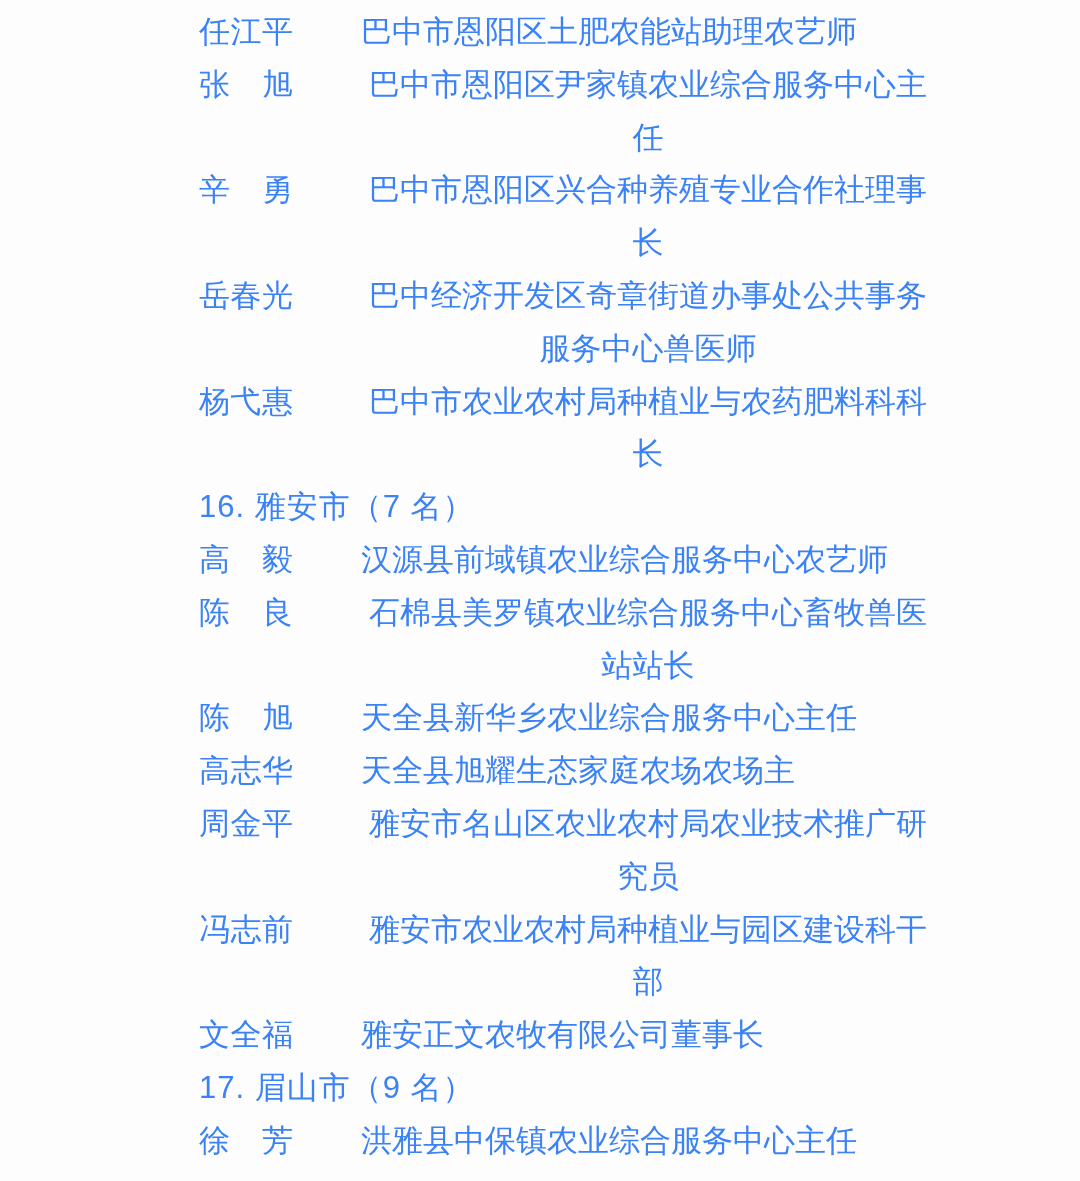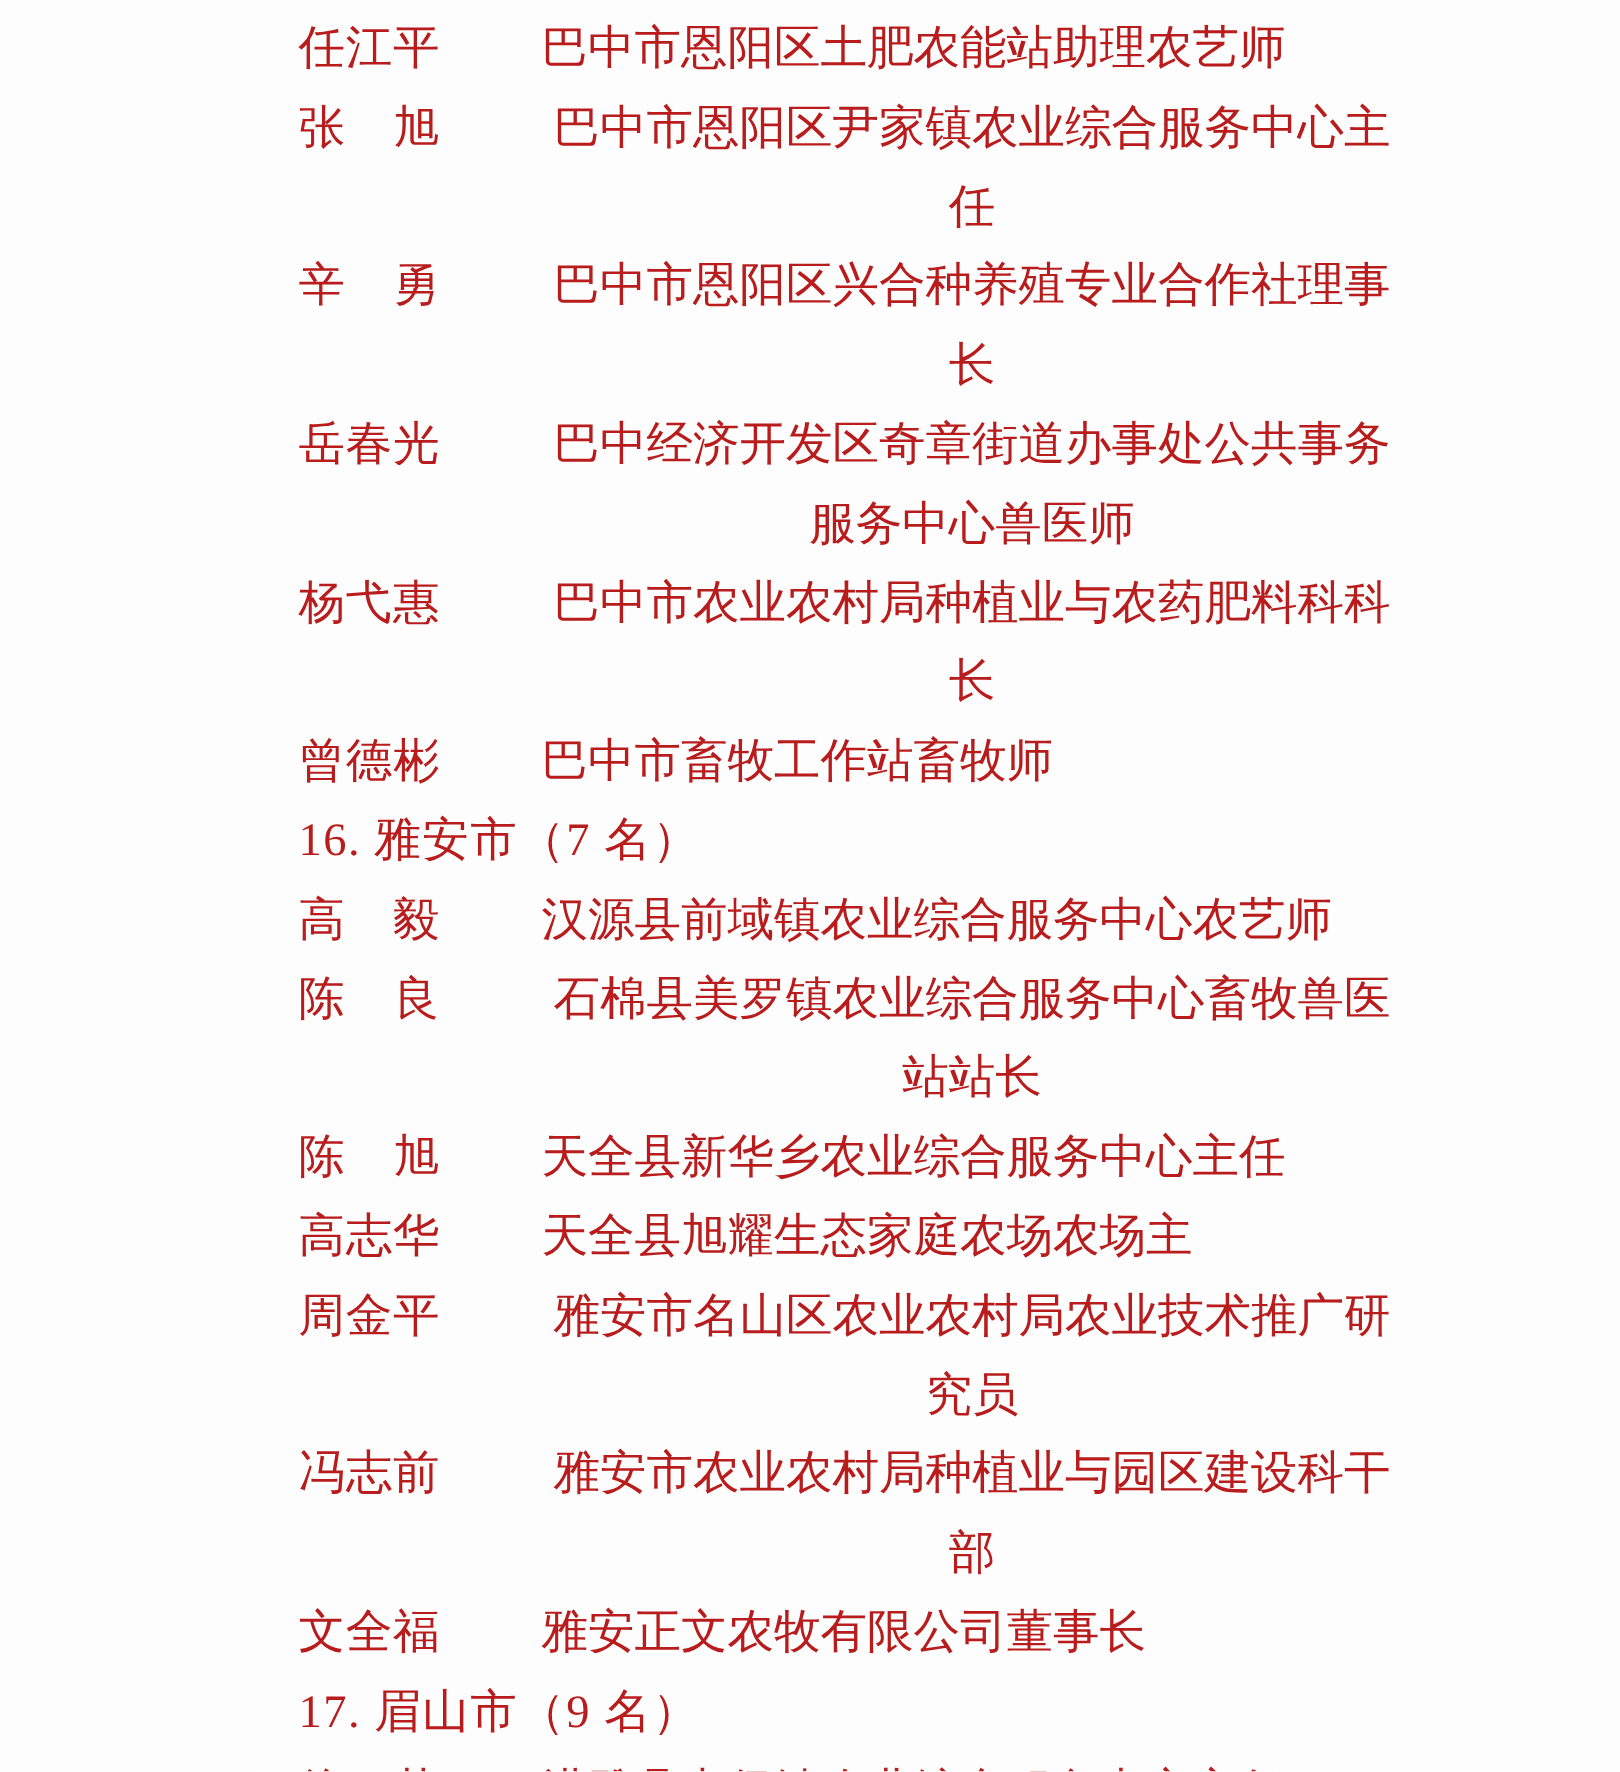--- a/index.html
+++ b/index.html
@@ -3,22 +3,22 @@
 <meta charset="utf-8">
 <style>
   * { margin: 0; padding: 0; box-sizing: border-box; }
   html, body { background: #ffffff; }
   .page {
     position: relative;
     width: 1080px;
     height: 1181px;
     background: #fdfdfd;
     overflow: hidden;
-    font-family: Liberation Serif, serif;
-    color: #b91c1c;
+    font-family: Liberation Sans, sans-serif;
+    color: #3b82f6;
   }
   .doc {
     padding: 6px 0 0 199px;
     font-size: 31px;
     line-height: 52.8px;
     font-weight: 500;
   }
   .row {
     display: flex;
     align-items: flex-start;
@@ -63,24 +63,20 @@
     <div class="row entry">
       <span class="name">岳春光</span>
       <span class="title">巴中经济开发区奇章街道办事处公共事务服务中心兽医师</span>
     </div>
 
     <div class="row entry">
       <span class="name">杨弋惠</span>
       <span class="title">巴中市农业农村局种植业与农药肥料科科长</span>
     </div>
 
-    <div class="row entry">
-      <span class="name">曾德彬</span>
-      <span class="title">巴中市畜牧工作站畜牧师</span>
-    </div>
 
     <div class="row header">
       <span class="header-label">16. 雅安市（7 名）</span>
     </div>
 
     <div class="row entry">
       <span class="name">高　毅</span>
       <span class="title">汉源县前域镇农业综合服务中心农艺师</span>
     </div>
 

